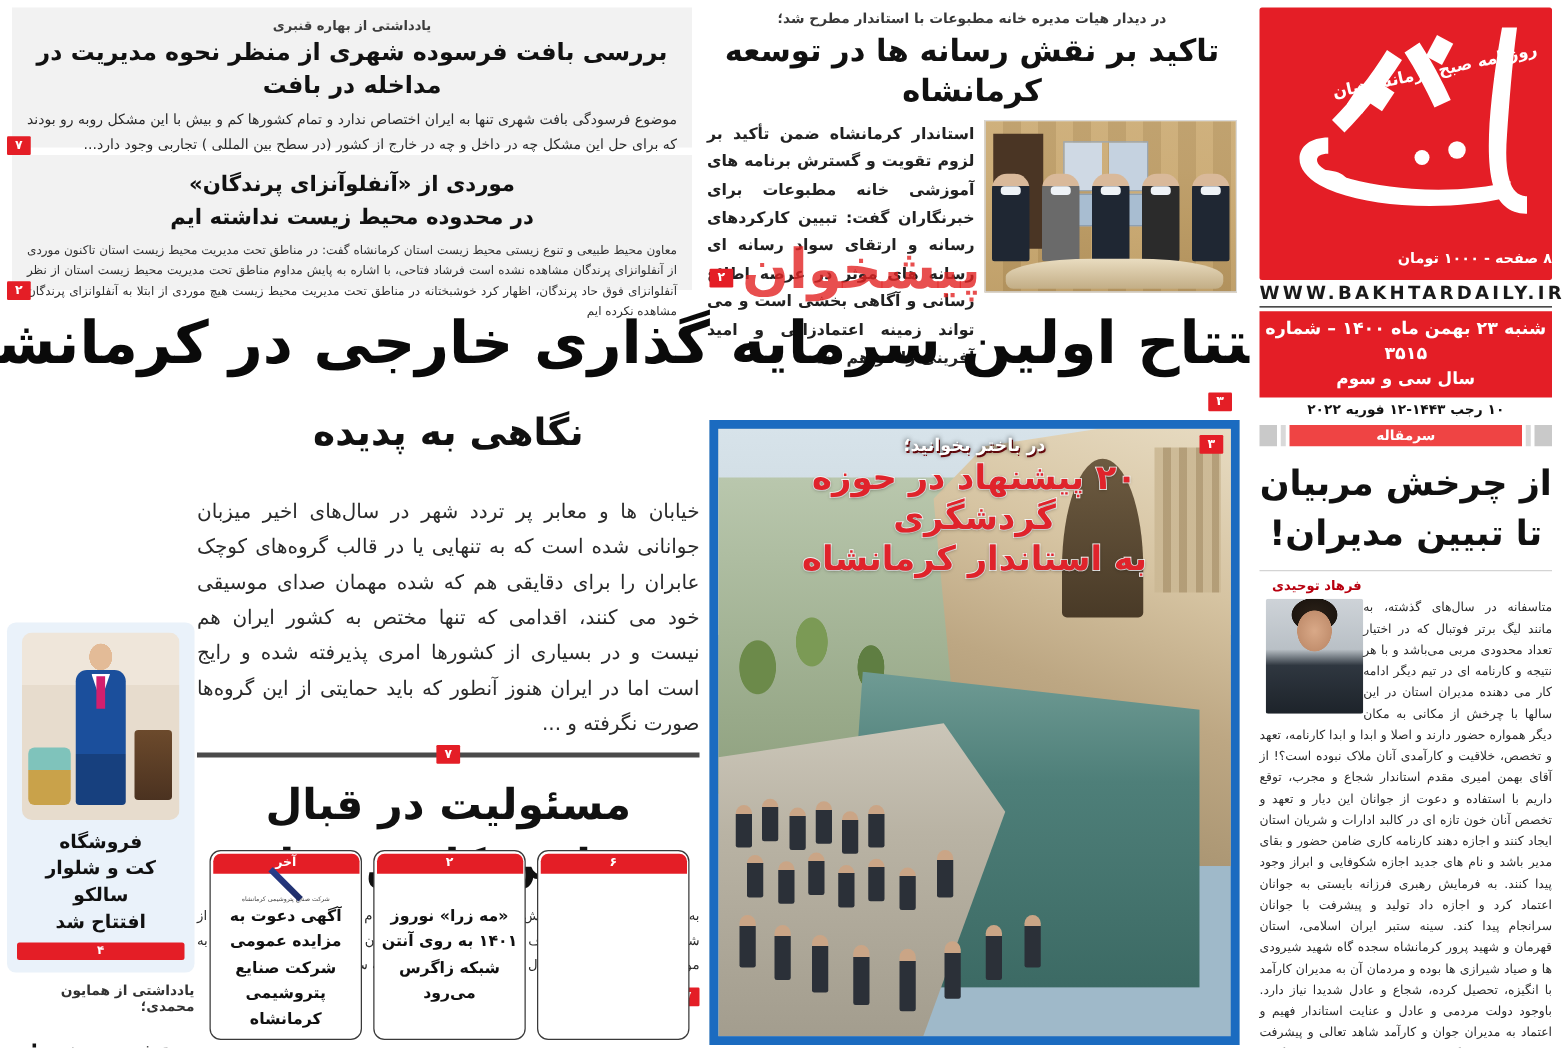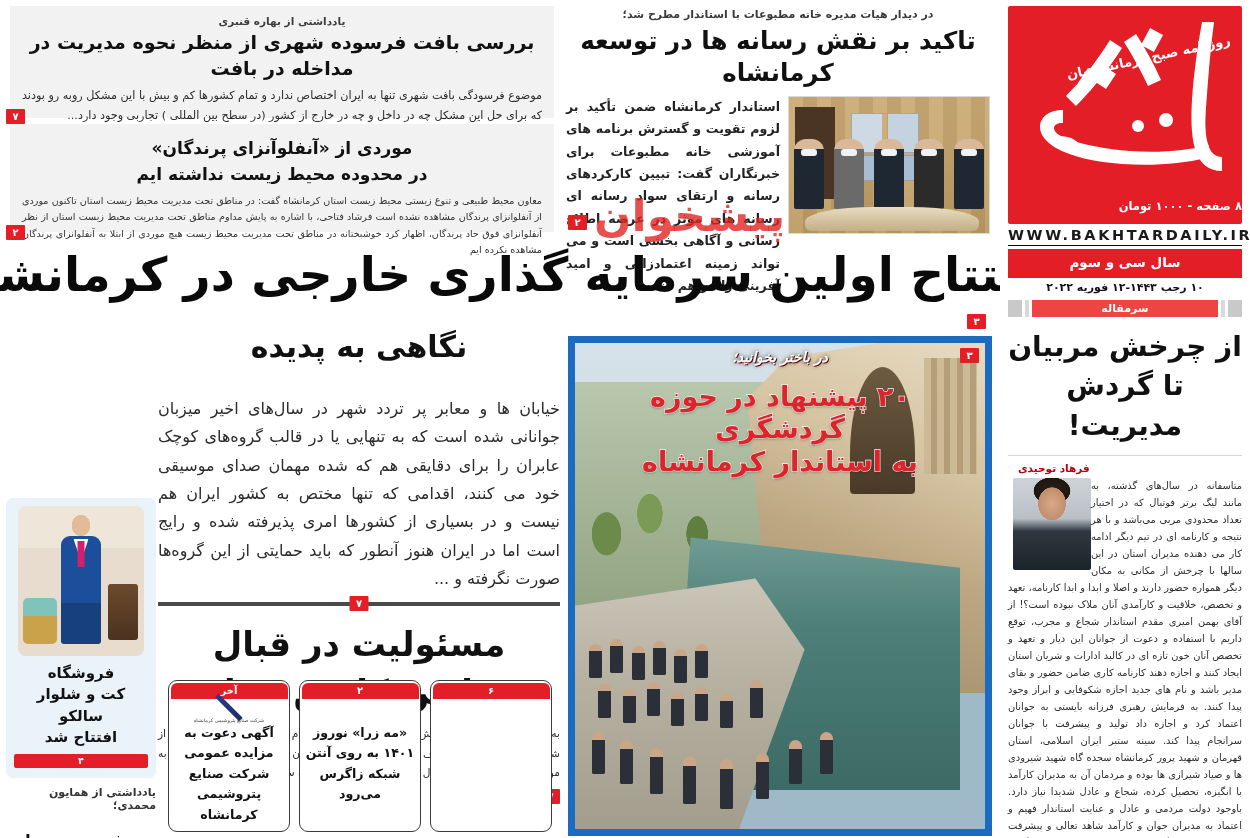--- a/index.html
+++ b/index.html
@@ -346,22 +346,21 @@
     border-radius: 7px 7px 2px 2px;
     background: linear-gradient(180deg,#caa586 0 20%, #2b3038 20% 100%);
   }
   .overlay-text {
     position: absolute; top: 6px; left: 0; right: 0;
     text-align: center; z-index: 3; padding: 0 8px;
   }
   .overlay-kicker {
     font-size: 14px; font-weight: 800; color: #ffffff;
     text-shadow: 0 0 4px rgba(0,0,0,.8), 1px 1px 0 #7a0b10;
-    margin-bottom: 16px;
-    font-style: italic;
+    margin-bottom: 2px;
   }
   .overlay-head {
     font-size: 27px; font-weight: 900;
     color: #E0232B; line-height: 1.2;
     -webkit-text-stroke: 1.4px #ffffff;
     paint-order: stroke fill;
     text-shadow: 0 1px 3px rgba(0,0,0,.35);
     letter-spacing: -0.5px;
   }
 
@@ -678,36 +677,37 @@
           <circle cx="120" cy="118" r="6"></circle>
         </g>
       </svg>
       <div class="logo-sub">روزنامه صبح کرمانشاهیان</div>
       <div class="logo-price">۸ صفحه - ۱۰۰۰ تومان</div>
     </div>
 
     <div class="site-url">WWW.BAKHTARDAILY.IR</div>
 
     <div class="date-band">
+      <div class="l1">شنبه ۲۳ بهمن ماه ۱۴۰۰ – شماره ۳۵۱۵</div>
       <div class="l2">سال سی و سوم</div>
     </div>
 
     <div class="date-greg">۱۰ رجب ۱۴۴۳-۱۲ فوریه ۲۰۲۲</div>
 
     <div class="edit-head-row">
       <span class="swatch"></span>
       <span class="swatch thin"></span>
       <span class="edit-head-label">سرمقاله</span>
       <span class="swatch thin"></span>
       <span class="swatch"></span>
     </div>
 
     <div class="editorial-title">
       <div>از چرخش مربیان</div>
-      <div>تا گردش مدیریت!</div>
+      <div>تا تبیین مدیران!</div>
     </div>
 
     <div class="editorial-divider"></div>
     <div class="editorial-author">فرهاد توحیدی</div>
 
     <div class="editorial-body">
       <div class="author-photo"></div>
       <span>متاسفانه در سال‌های گذشته، به مانند لیگ برتر فوتبال که در اختیار تعداد محدودی مربی می‌باشد و با هر نتیجه و کارنامه ای در تیم دیگر ادامه کار می دهنده مدیران استان در این سالها با چرخش از مکانی به مکان دیگر همواره حضور دارند و اصلا و ابدا و ابدا کارنامه، تعهد و تخصص، خلاقیت و کارآمدی آنان ملاک نبوده است؟! از آقای بهمن امیری مقدم استاندار شجاع و مجرب، توقع داریم با استفاده و دعوت از جوانان این دیار و تعهد و تخصص آنان خون تازه ای در کالبد ادارات و شریان استان ایجاد کنند و اجازه دهند کارنامه کاری ضامن حضور و بقای مدیر باشد و نام های جدید اجازه شکوفایی و ابراز وجود پیدا کنند. به فرمایش رهبری فرزانه بایستی به جوانان اعتماد کرد و اجازه داد تولید و پیشرفت با جوانان سرانجام پیدا کند. سینه ستبر ایران اسلامی، استان قهرمان و شهید پرور کرمانشاه سجده گاه شهید شیرودی ها و صیاد شیرازی ها بوده و مردمان آن به مدیران کارآمد با انگیزه، تحصیل کرده، شجاع و عادل شدیدا نیاز دارد. باوجود دولت مردمی و عادل و عنایت استاندار فهیم و اعتماد به مدیران جوان و کارآمد شاهد تعالی و پیشرفت استان بیشتر از گذشته خواهیم بود. استاندار بزرگوار، جناب امیری مقدم لطفا لطفا مدیران جوان، با برنامه و تحصیل کرده، خلاق و با انرژی را اعتماد و دعوت کنید.</span>
     </div>
 

